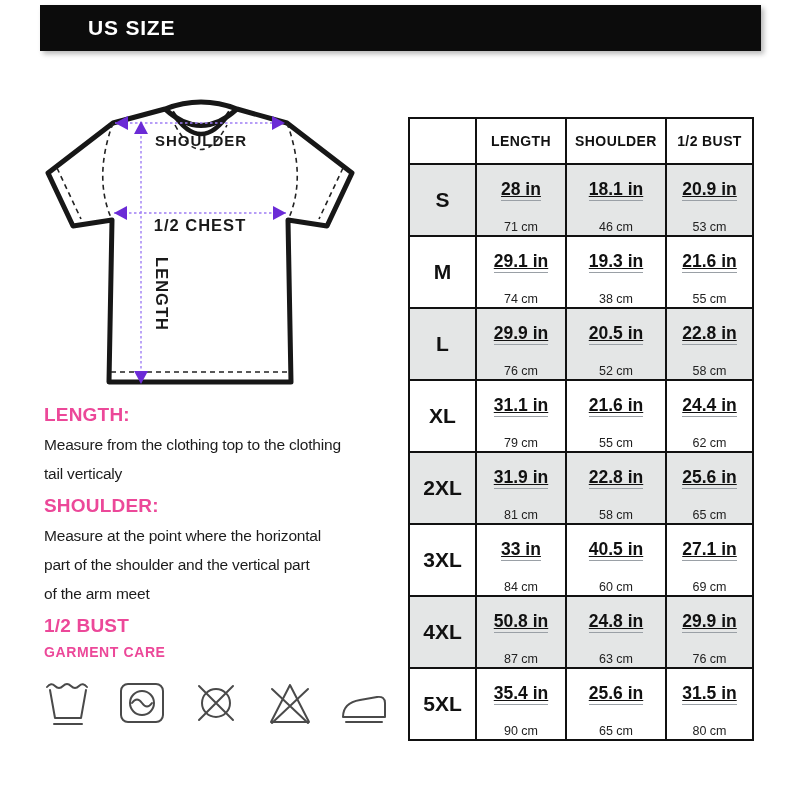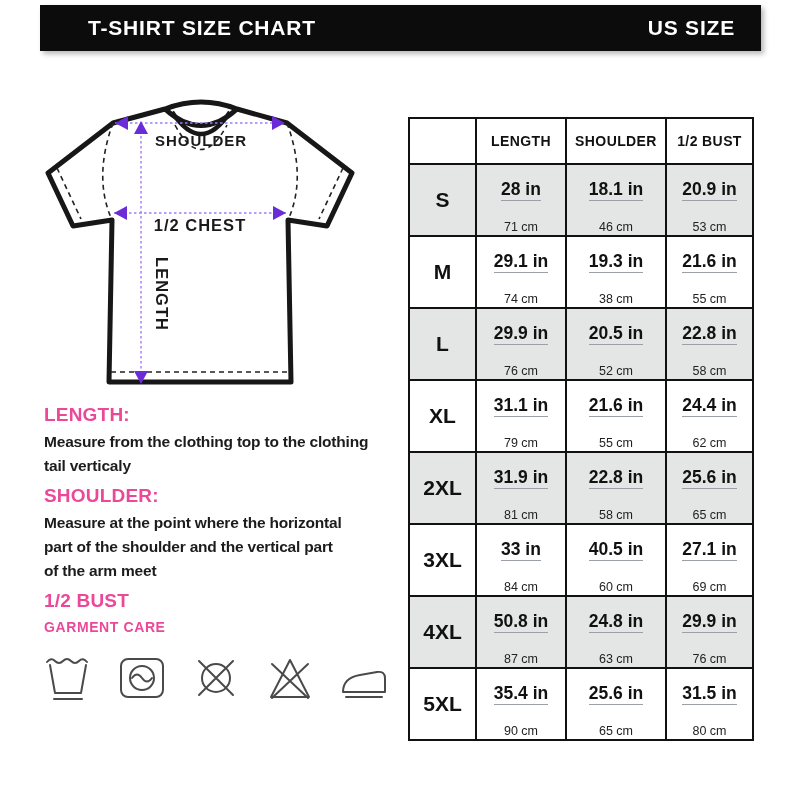--- a/index.html
+++ b/index.html
@@ -20,44 +20,43 @@
   
   table.size { position:absolute; left:408px; top:117px; border-collapse:collapse; }
   table.size th, table.size td { border:2.5px solid #111; text-align:center; vertical-align:middle; padding:0; background:#fff; }
   th.corner { border:none; background:transparent; }
   th.colhead { height:46px; font-size:14px; font-weight:bold; letter-spacing:.4px; color:#111; }
   .w-size { width:67px; } .w-len { width:90px; } .w-sho { width:100px; } .w-bust { width:87px; }
   td.sizelabel { font-size:21px; font-weight:bold; color:#111; }
   td.val { height:67px; }
   tr.shaded td { background:#e4e6e6; }
   .in { display:table; font-size:17.5px; font-weight:bold; color:#111;
-        border-bottom:1.5px solid #9aa0a6; padding:0 7px 3px; margin:14px auto; white-space:nowrap; }
+        border-bottom:1.5px solid #9aa0a6; padding:0 7px 3px; margin:14px auto; white-space:nowrap;text-decoration:underline; }
   .cm { display:inline-block; font-size:12.5px; color:#222; margin-top:5px; white-space:nowrap; }
 
   
   .defs { position:absolute; left:44px; top:404px; width:356px; }
   .defs h3 { color:#ec4899; font-size:19px; line-height:22px; font-weight:bold; letter-spacing:.2px; margin-bottom:4px; }
-  .defs p  { font-size:15.5px; line-height:24px; color:#1c1c1c; letter-spacing:-.2px;
-             white-space:pre-line; margin-bottom:7px;font-weight:bold; }
+  .defs p  { font-size:15.5px; line-height:29px; color:#1c1c1c; letter-spacing:-.2px;
+             white-space:pre-line; margin-bottom:7px; }
   .defs h3.care { font-size:14px; letter-spacing:.6px; margin-top:2px; }
   .care-icons { display:flex; gap:26px; margin-top:14px; }
   .care-icons svg { stroke:#4a4a4a; stroke-width:2; fill:none; stroke-linecap:round; stroke-linejoin:round; }
 
   
   .footnote { position:absolute; left:40px; top:746px; font-size:18.5px; letter-spacing:-.3px;
               color:#141414; white-space:pre; }
   .footnote .star { color:#7130d6; font-weight:bold; }
 </style>
 </head>
 <body>
 
 <div class="canvas">
 
   <div class="topbar">
-    <span class="ttl">T-SHIRT SIZE CHART</span>
     <span class="reg">US SIZE</span>
   </div>
 
   <svg class="tshirt" viewBox="0 0 330 318">
 
     <path d="M130,27 L78,41 L13,91 L38,144 L77,138 L74,300 L256,300 L253,138 L292,144 L317,91 L252,41 L202,27 Q166,13 130,27 Z" fill="#ffffff" stroke="#171717" stroke-width="5" stroke-linejoin="round"></path>
 
     <path d="M130,27 Q166,60 202,27" fill="none" stroke="#171717" stroke-width="5"></path>
     <path d="M137,30 Q166,74 195,30" fill="none" stroke="#171717" stroke-width="4.5"></path>
     <path d="M140,43 Q166,92 192,43" fill="none" stroke="#222" stroke-width="1.6" stroke-dasharray="5 4"></path>

